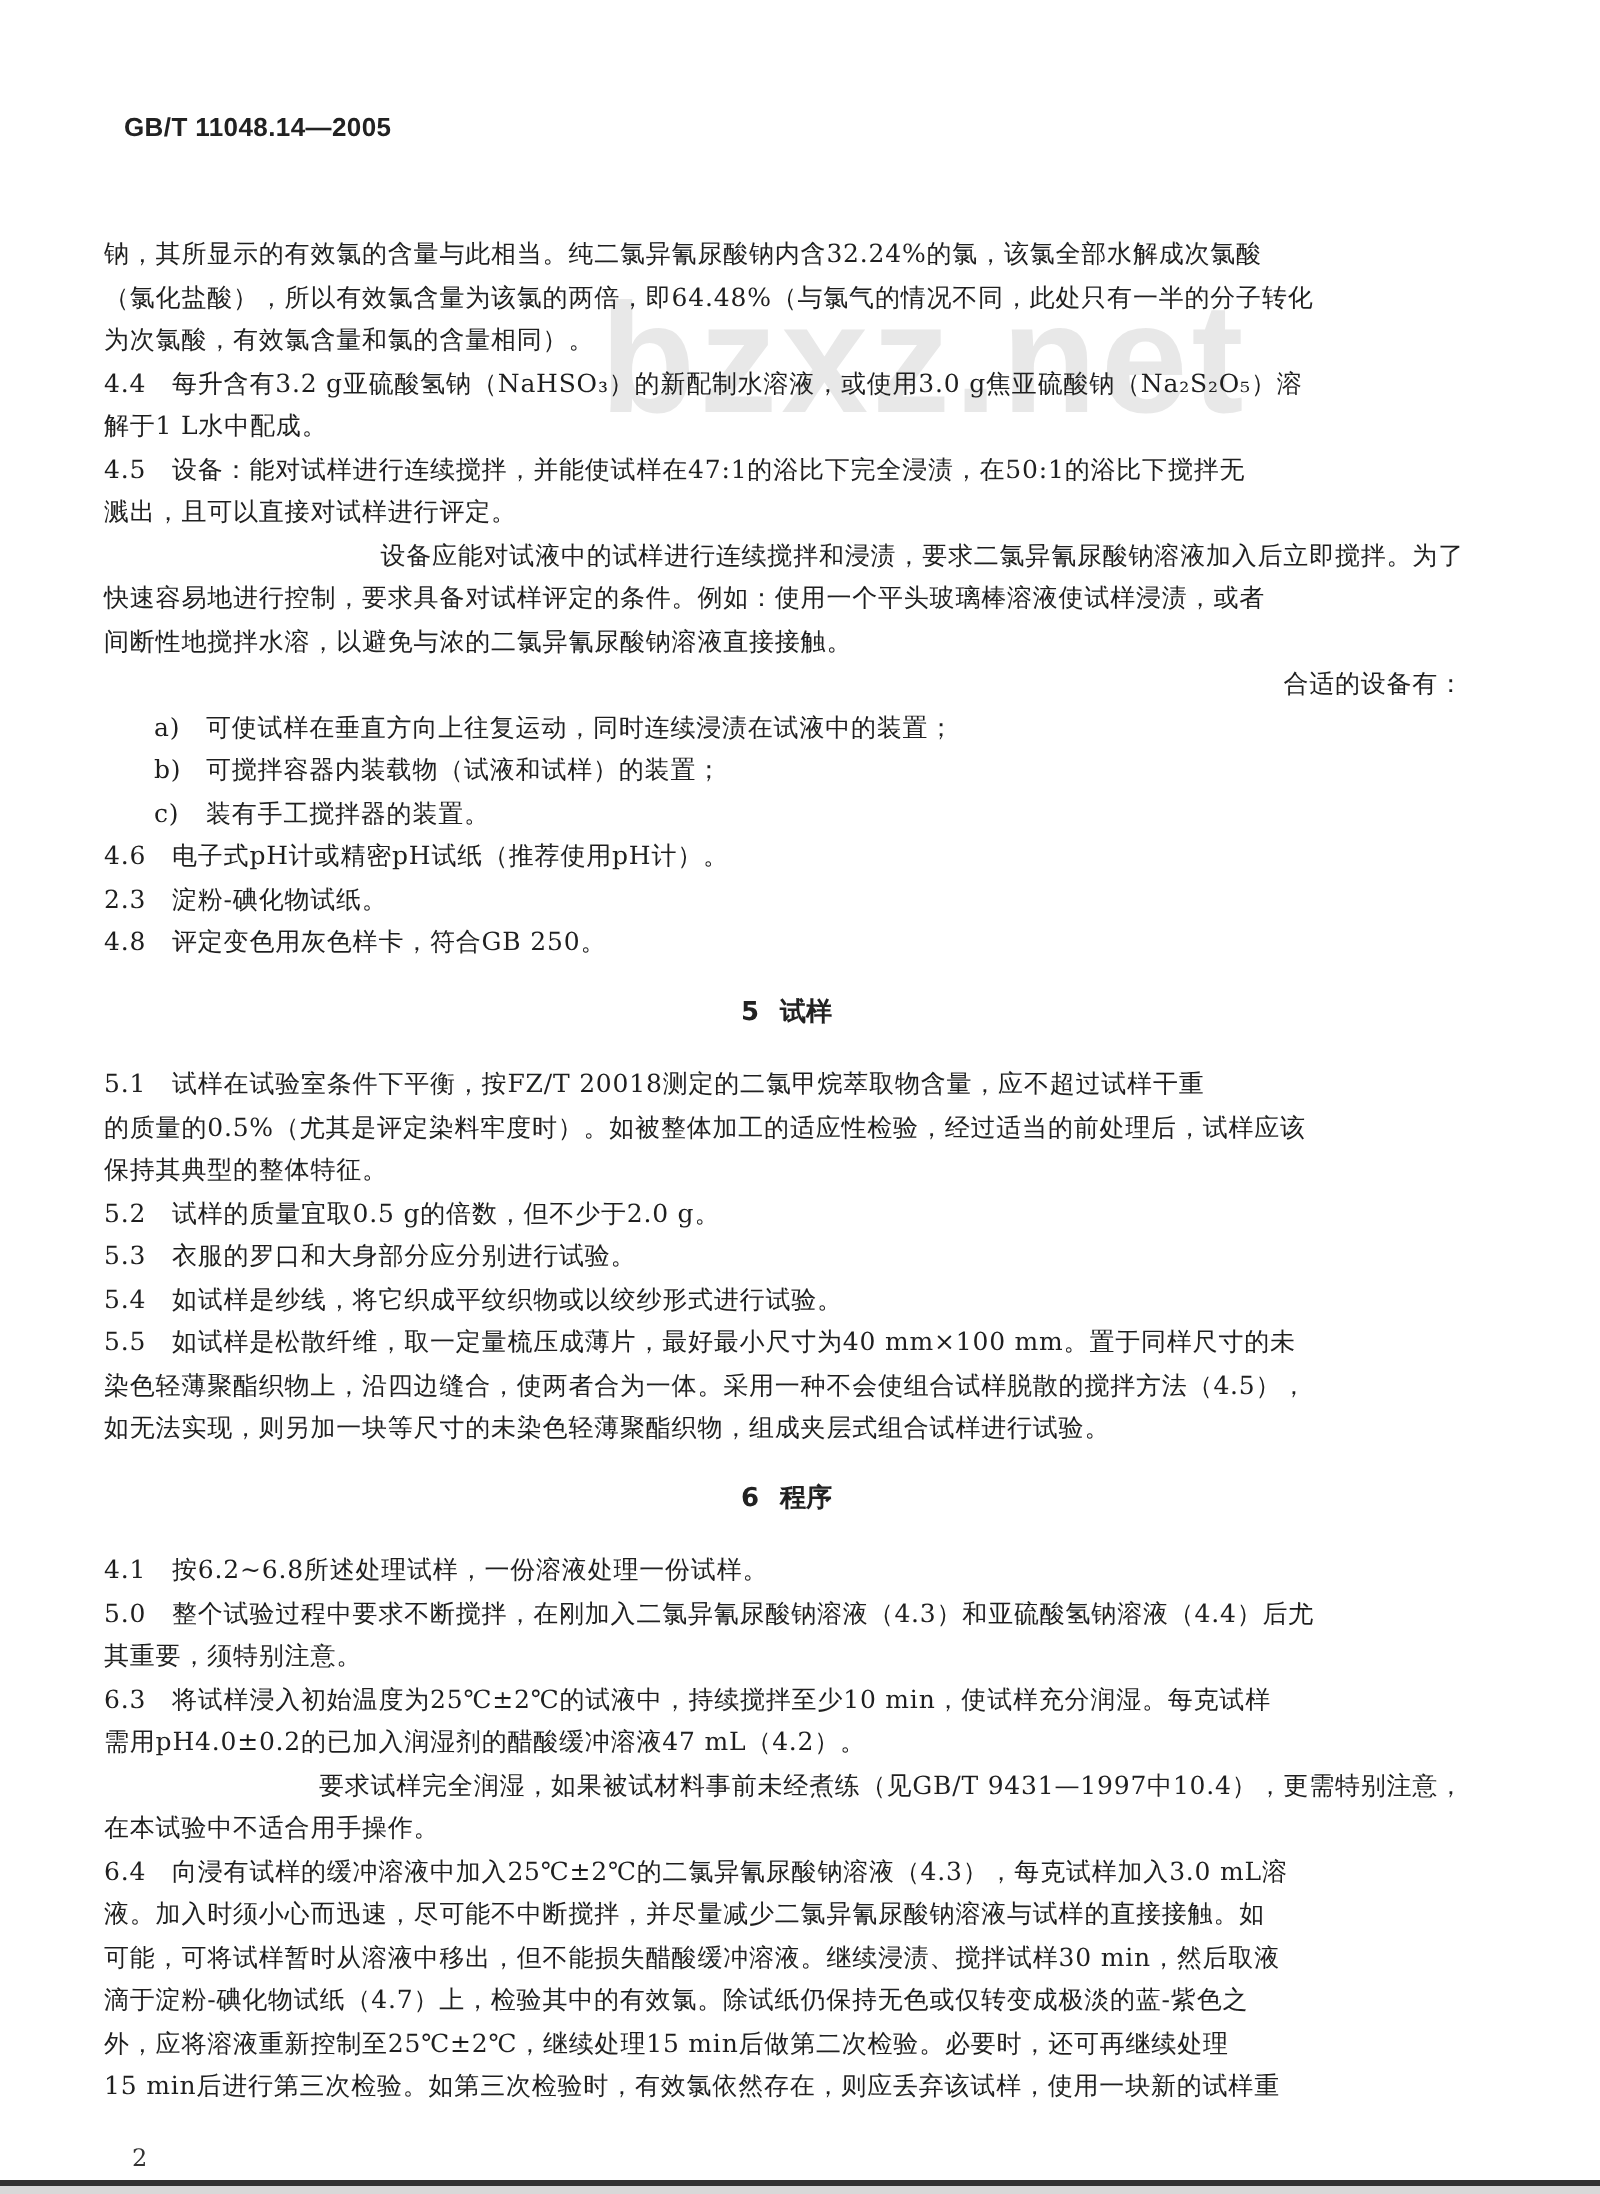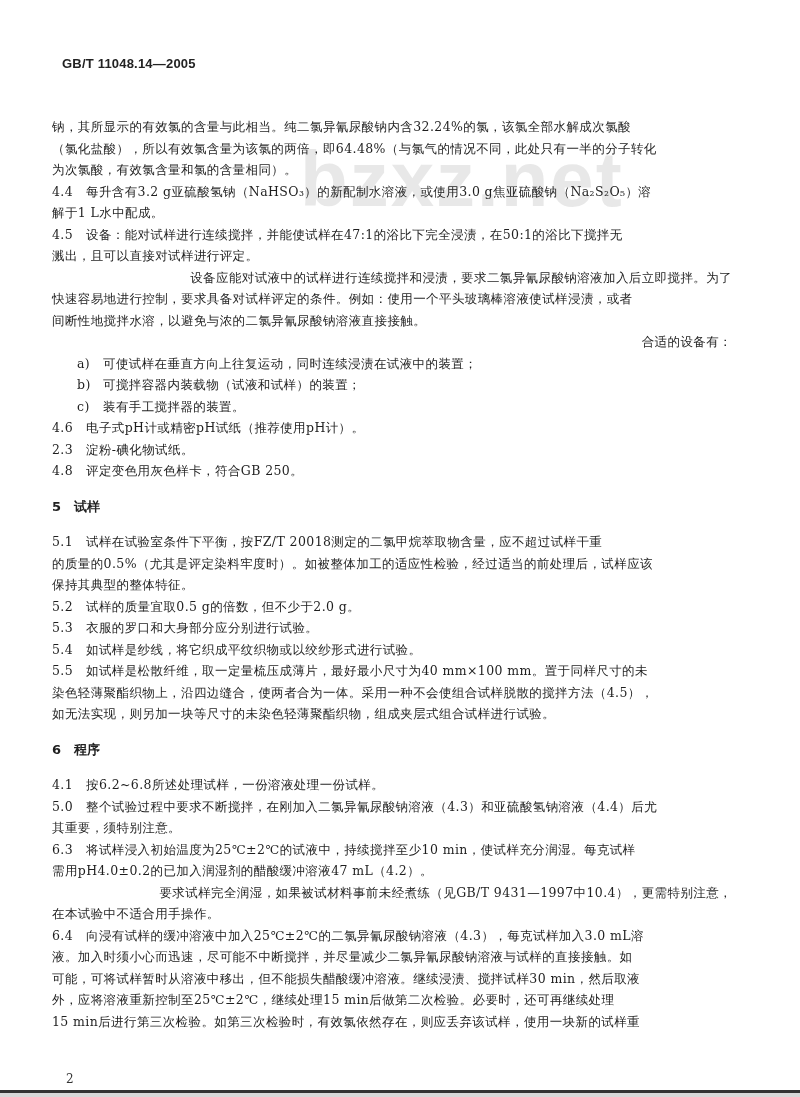--- a/index.html
+++ b/index.html
@@ -22,21 +22,21 @@
     .line {
       font-size: 12.5px; line-height: 21.5px; height: 21.5px; white-space: nowrap;
       letter-spacing: 0.4px; color: #1f1f1f;
     }
     .indent2 { padding-left: 25px; text-align: right; }
     .indent-item { padding-left: 25px; }
     .num { display: inline-block; min-width: 28px; margin-right: 6px; }
     .item-mark { display: inline-block; min-width: 20px; margin-right: 6px; }
     .heading {
       font-size: 13px; line-height: 21.5px; height: 21.5px; font-weight: bold;
-      font-family: "DejaVu Sans", "Liberation Sans", sans-serif; color: #222;
+      font-family: "DejaVu Sans", "Liberation Sans", sans-serif; color: #222; text-align: center;
     }
     .heading .num { min-width: 14px; margin-right: 8px; }
     .gap { height: 14px; }
     .page-number {
       position: absolute; left: 66px; top: 1072px; font-size: 12px; color: #333;
       font-family: "DejaVu Serif", serif;
     }
     .bottom-rule {
       position: absolute; left: 0; top: 1090px; width: 800px; height: 3px; background: #333;
     }
@@ -170,20 +170,21 @@
     <div class="line indent2">要求试样完全润湿，如果被试材料事前未经煮练（见GB/T 9431—1997中10.4），更需特别注意，</div>
     <div class="line">在本试验中不适合用手操作。</div>
   </div>
 
   <div>
     <div class="line">
       <span class="num">6.4</span><span>向浸有试样的缓冲溶液中加入25℃±2℃的二氯异氰尿酸钠溶液（4.3），每克试样加入3.0 mL溶</span>
     </div>
     <div class="line">液。加入时须小心而迅速，尽可能不中断搅拌，并尽量减少二氯异氰尿酸钠溶液与试样的直接接触。如</div>
     <div class="line">可能，可将试样暂时从溶液中移出，但不能损失醋酸缓冲溶液。继续浸渍、搅拌试样30 min，然后取液</div>
+    <div class="line">滴于淀粉-碘化物试纸（4.7）上，检验其中的有效氯。除试纸仍保持无色或仅转变成极淡的蓝-紫色之</div>
     <div class="line">外，应将溶液重新控制至25℃±2℃，继续处理15 min后做第二次检验。必要时，还可再继续处理</div>
     <div class="line">15 min后进行第三次检验。如第三次检验时，有效氯依然存在，则应丢弃该试样，使用一块新的试样重</div>
   </div>
 </div>
 
 <div class="page-number">2</div>
 <div class="bottom-rule"></div>
 <div class="bottom-rule-shadow"></div>
 
 </body></html>

